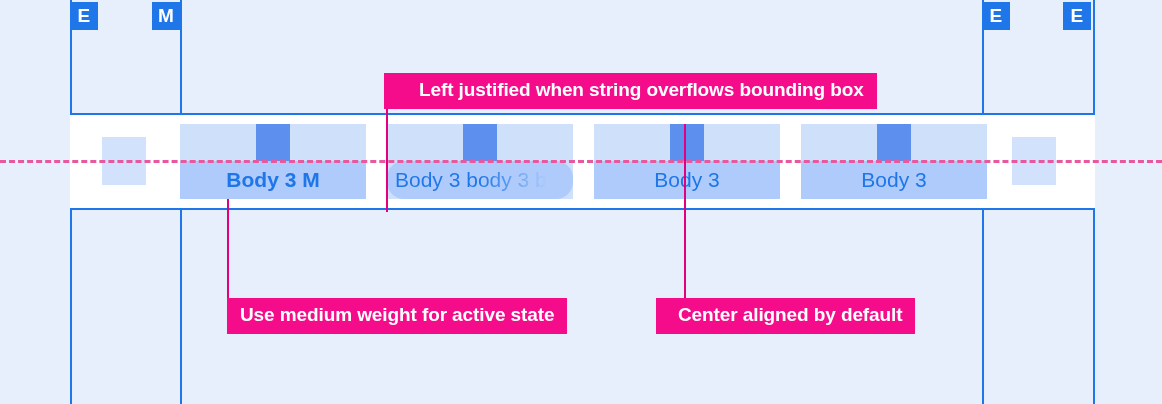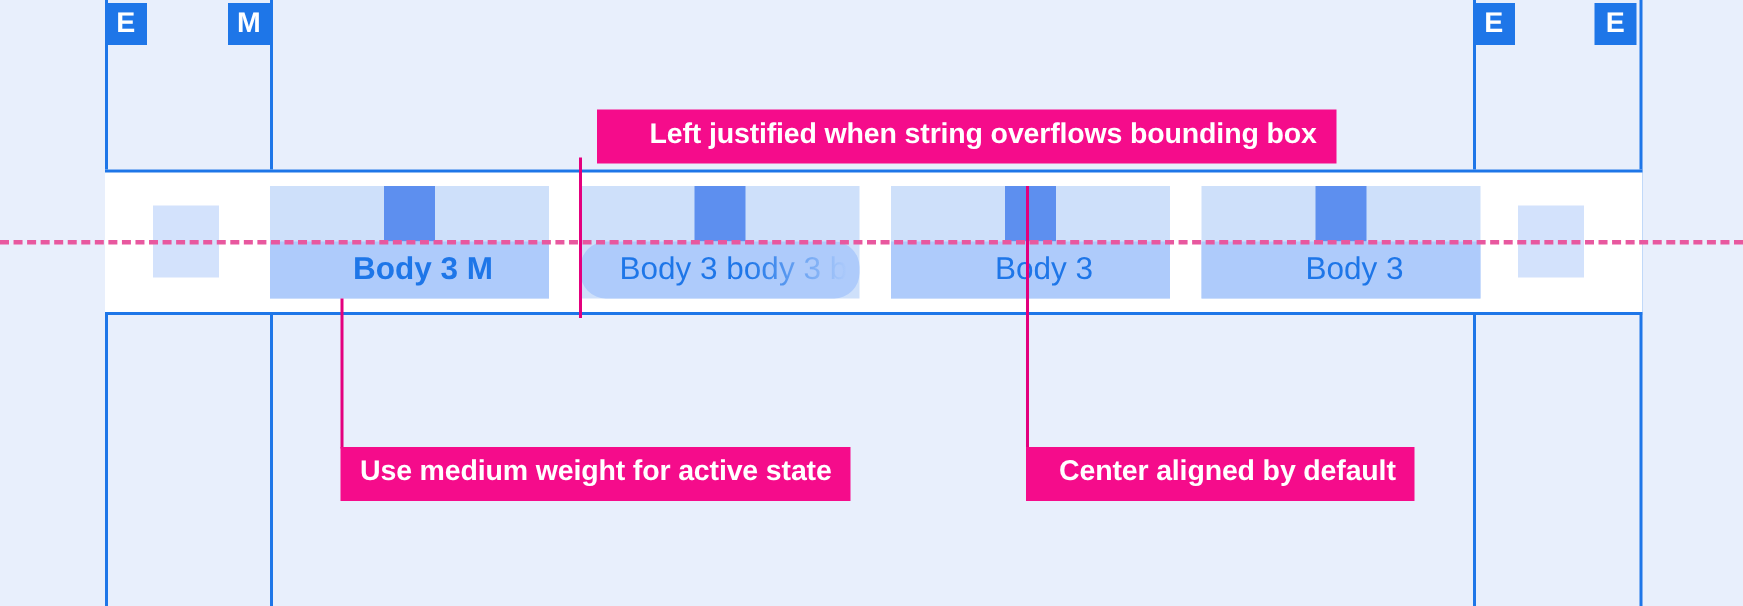--- a/index.html
+++ b/index.html
@@ -52,21 +52,20 @@
     position:absolute; top:0; left:50%; transform:translateX(-50%);
     width:34px; height:37px;
     background:#5D8FEF;
   }
   .tab .labelbar {
     position:absolute; left:0; right:0; bottom:0;
     height:38px;
     background:#AECBFB;
     display:flex; align-items:center; justify-content:center;
     overflow:hidden;
-    padding-left:18px;
   }
   .tab .labeltext {
     font-size:21px; color:#1E76E8;
     white-space:nowrap;
     line-height:38px;
   }
   .tab.active .labeltext { font-weight:bold; }
   .tab.overflow .labelbar { justify-content:flex-start;border-radius:17px; }
   .tab.overflow .labeltext {
     padding-left:8px;
@@ -145,17 +144,17 @@
       <span class="labeltext">Body 3</span>
     </div>
   </div>
 
   <div class="centerline"></div>
 
   <div class="connector" style="left:386px; top:105px; height:107px;"></div>
   <div class="connector" style="left:227px; top:199px; height:100px;"></div>
   <div class="connector" style="left:684px; top:124px; height:175px;"></div>
 
-  <div class="chip" style="left:398px; top:73px;padding-left:35px;">Left justified when string overflows bounding box</div>
+  <div class="chip" style="left:384px; top:73px;padding-left:35px;">Left justified when string overflows bounding box</div>
   <div class="chip" style="left:227px; top:298px;text-align:center;">Use medium weight for active state</div>
-  <div class="chip" style="left:684px; top:298px;padding-left:22px;">Center aligned by default</div>
+  <div class="chip" style="left:656px; top:298px;padding-left:22px;">Center aligned by default</div>
 
 </div>
 
 </body></html>

